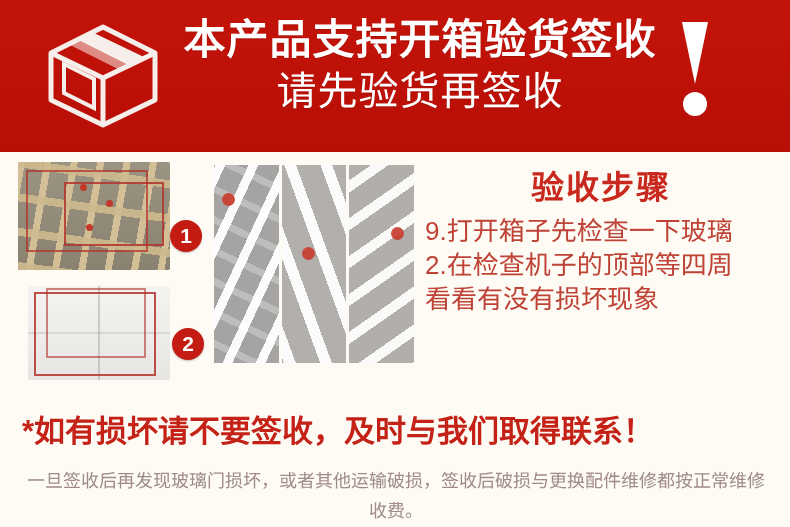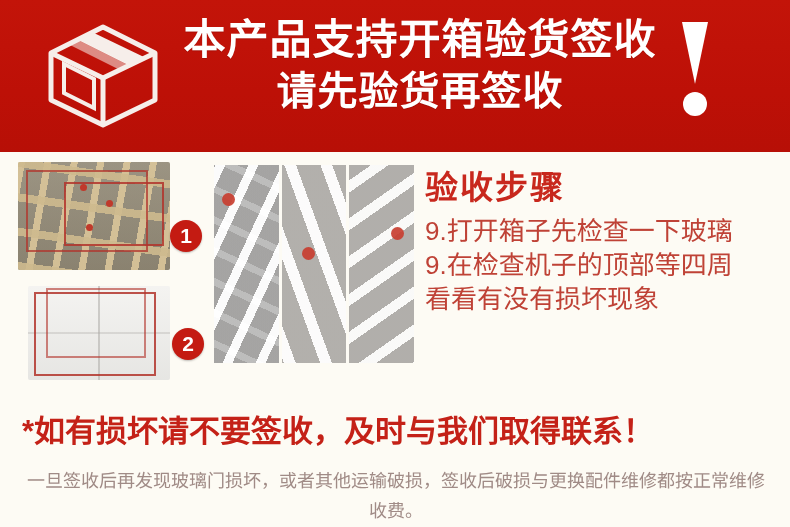--- a/index.html
+++ b/index.html
@@ -52,21 +52,21 @@
     line-height: 52px;
     font-weight: bold;
     letter-spacing: 1px;
     white-space: nowrap;
     color: #ffffff;
     text-shadow: 0 1px 0 rgba(120,8,4,.35);
   }
   .banner-line2 {
     font-size: 40px;
     line-height: 50px;
-    font-weight: bold;
+    font-weight: normal;
     letter-spacing: 1px;
     white-space: nowrap;
     color: #ffffff;
     text-shadow: 0 1px 0 rgba(120,8,4,.35);
   }
   .banner-bang {
     position: absolute;
     left: 668px;
     top: 18px;
     width: 60px;
@@ -242,21 +242,21 @@
     position: absolute;
     left: 425px;
     top: 28px;
     width: 352px;
   }
   .steps-title {
     font-size: 33px;
     font-weight: bold;
     line-height: 40px;
     color: #c8281d;
-    text-align: left;
+    text-align: center;
     letter-spacing: 2px;
   }
   .steps-list {
     margin-top: 6px;
     padding: 0;
     list-style: none;
   }
   .step-item {
     font-size: 26px;
     line-height: 34px;
@@ -363,21 +363,21 @@
       <div class="gcell">
         <div class="tex3"></div>
         <div class="gdot" style="left:42px;top:62px;"></div>
       </div>
     </div>
 
     <div class="steps">
       <div class="steps-title">验收步骤</div>
       <ul class="steps-list">
         <li class="step-item">9.打开箱子先检查一下玻璃</li>
-        <li class="step-item">9.在检查机子的顶部等四周</li>
+        <li class="step-item">2.在检查机子的顶部等四周</li>
         <li class="step-item">看看有没有损坏现象</li>
       </ul>
     </div>
   </div>
 
   <div class="bottom">
     <div class="warn-main">*如有损坏请不要签收，及时与我们取得联系！</div>
     <div class="warn-sub">一旦签收后再发现玻璃门损坏，或者其他运输破损，签收后破损与更换配件维修都按正常维修收费。</div>
   </div>
 

